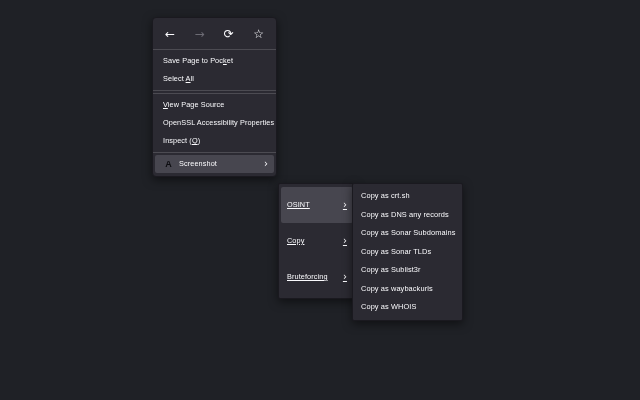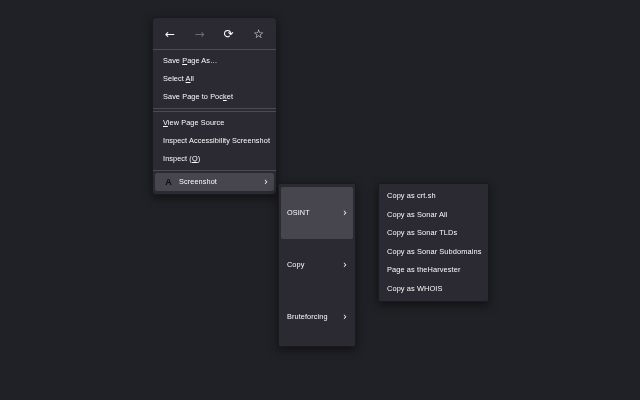--- a/index.html
+++ b/index.html
@@ -13,42 +13,42 @@
   .menu-panel{
     position:absolute;
     background:var(--menu-bg,#2b2a32);
     border:1px solid var(--menu-border,#1a191f);
     box-shadow:0 3px 10px rgba(0,0,0,.5);
     box-sizing:border-box;
     padding:3px 0;
   }
   .menu-panel.main{left:152px;top:17px;width:125px;border-radius:4px;}
   .menu-panel.sub1{left:278px;top:183px;width:78px;border-radius:2px;}
-  .menu-panel.sub2{left:378px;top:183px;width:111px;border-radius:2px;}
+  .menu-panel.sub2{left:352px;top:183px;width:111px;border-radius:2px;}
 
   .toolbar-row{
     display:flex;align-items:center;justify-content:space-between;
     height:26px;padding:0 12px;
   }
   .tool-icon{
     font-size:12px;line-height:26px;color:var(--text,#fbfbfe);
     font-family:"DejaVu Sans",sans-serif;
   }
   .tool-icon.disabled{color:var(--disabled,#6c6b74);}
 
   .sep{height:1px;background:var(--separator,rgba(251,251,254,.16));margin:2px 0;}
 
   .menu-item{
     display:flex;align-items:center;
     height:18px;line-height:18px;
     margin:0 2px;padding:0 6px 0 8px;
     font-size:7.3px;letter-spacing:.1px;
     white-space:nowrap;border-radius:2px;
   }
-  .sub1 .menu-item{height:20px;line-height:20px;padding:16px 6px;}
+  .sub1 .menu-item{height:20px;line-height:20px;padding:8px 6px;text-decoration:underline;}
   .sub2 .menu-item{height:18.5px;line-height:18.5px;font-size:7.4px;padding:0 6px;}
   .menu-item.highlighted{background:var(--highlight,#47464f);}
   .menu-item .label{flex:0 1 auto;}
   .menu-item u{text-decoration:underline;text-underline-offset:1px;}
   .chevron{
     margin-left:auto;padding-left:8px;
     font-size:10px;line-height:inherit;color:var(--text,#fbfbfe);
     font-family:"DejaVu Sans",sans-serif;
   }
   .item-icon{
@@ -64,35 +64,32 @@
   <div class="menu-panel main">
     <div class="toolbar-row" id="toolbar-row">
         <span class="tool-icon">←</span>
         <span class="tool-icon disabled">→</span>
         <span class="tool-icon">⟳</span>
         <span class="tool-icon">☆</span>
       </div>
     <div class="sep"></div>
     <div id="main-items">
         <div class="menu-item">
-          <span class="label">Save <u>P</u>age As…</span>
+          <span class="label">Save Page to Poc<u>k</u>et</span>
         </div>
         <div class="menu-item">
           <span class="label">Select <u>A</u>ll</span>
-        </div>
-        <div class="menu-item">
-          <span class="label">Save Page to Poc<u>k</u>et</span>
         </div>
         <div class="sep"></div>
         <div class="sep"></div>
         <div class="menu-item">
           <span class="label"><u>V</u>iew Page Source</span>
         </div>
         <div class="menu-item">
-          <span class="label">Inspect Accessibility Screenshot</span>
+          <span class="label">OpenSSL Accessibility Properties</span>
         </div>
         <div class="menu-item">
           <span class="label">Inspect (<u>Q</u>)</span>
         </div>
         <div class="sep"></div>
         <div class="menu-item highlighted">
           <span class="item-icon">A</span>
           <span class="label">Screenshot</span>
           <span class="chevron">›</span>
         </div>
@@ -115,30 +112,33 @@
         </div>
       </div>
   </div>
 
   <div class="menu-panel sub2">
     <div id="sub2-items">
         <div class="menu-item">
           <span class="label">Copy as crt.sh</span>
         </div>
         <div class="menu-item">
-          <span class="label">Copy as Sonar All</span>
+          <span class="label">Copy as DNS any records</span>
+        </div>
+        <div class="menu-item">
+          <span class="label">Copy as Sonar Subdomains</span>
         </div>
         <div class="menu-item">
           <span class="label">Copy as Sonar TLDs</span>
         </div>
         <div class="menu-item">
-          <span class="label">Copy as Sonar Subdomains</span>
+          <span class="label">Copy as Sublist3r</span>
         </div>
         <div class="menu-item">
-          <span class="label">Page as theHarvester</span>
+          <span class="label">Copy as waybackurls</span>
         </div>
         <div class="menu-item">
           <span class="label">Copy as WHOIS</span>
         </div>
       </div>
   </div>
 
 </div>
 
 </body></html>

